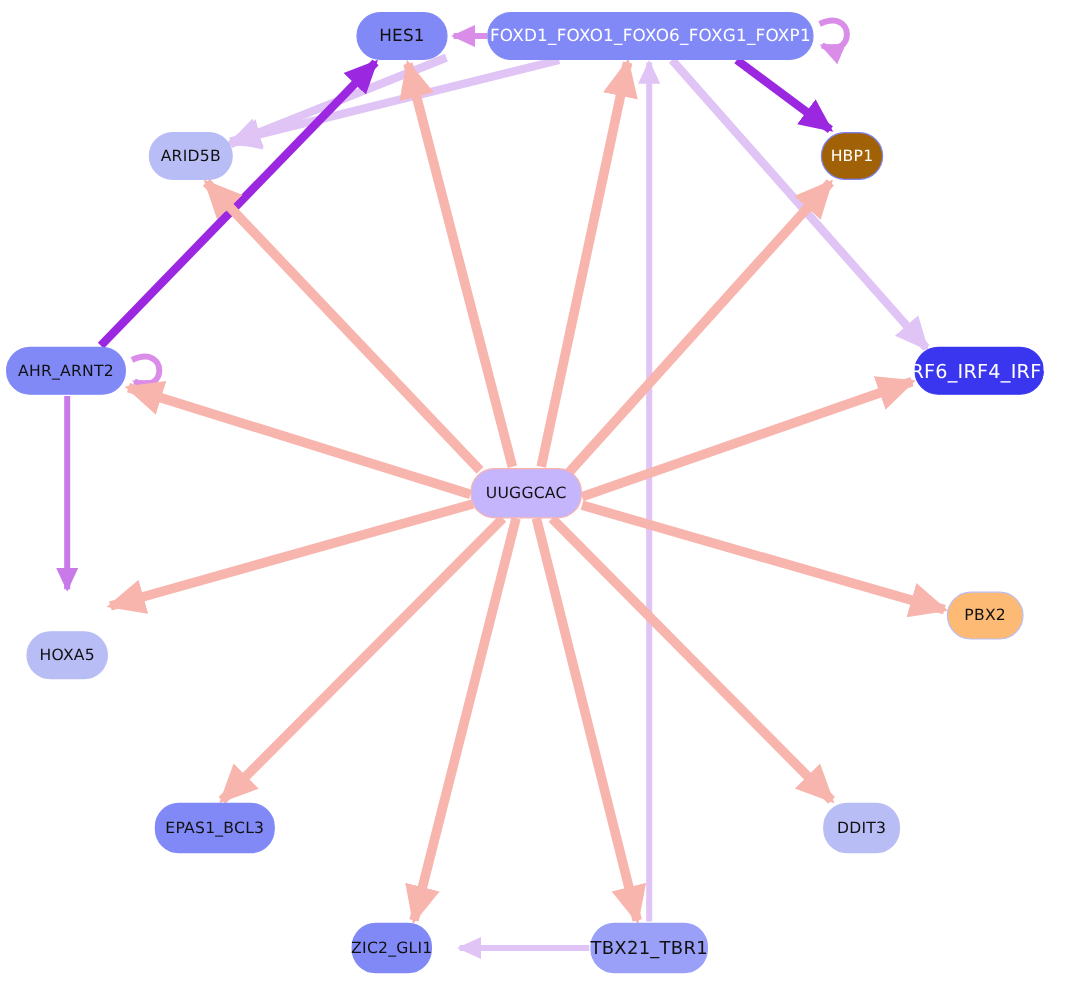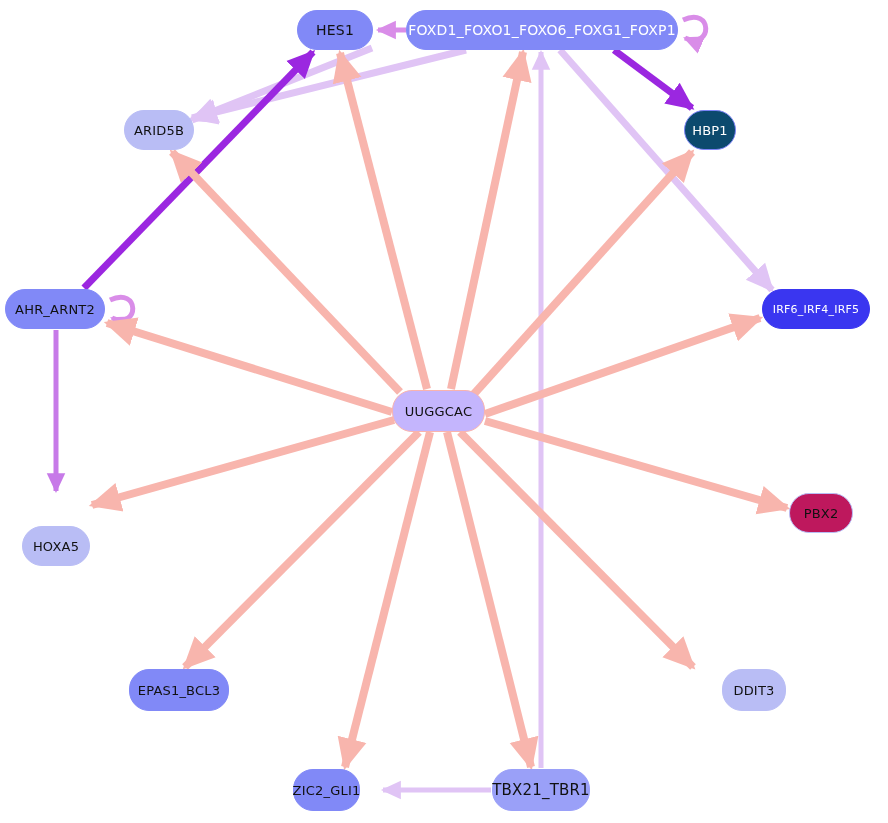--- a/index.html
+++ b/index.html
@@ -87,42 +87,42 @@
   <div id="node-layer">
       <div class="node" style="left: 297px; top: 10px; width: 76px; height: 40px; background: rgb(129, 137, 247); color: rgb(17, 17, 17); border: 1px solid rgb(129, 137, 247); font-size: 14px;">
         <span>HES1</span>
       </div>
       <div class="node" style="left: 406px; top: 10px; width: 272px; height: 40px; background: rgb(129, 137, 247); color: rgb(255, 255, 255); border: 1px solid rgb(129, 137, 247); font-size: 14px;">
         <span>FOXD1_FOXO1_FOXO6_FOXG1_FOXP1</span>
       </div>
       <div class="node" style="left: 124px; top: 110px; width: 70px; height: 40px; background: rgb(185, 189, 245); color: rgb(17, 17, 17); border: 1px solid rgb(185, 189, 245); font-size: 13px;">
         <span>ARID5B</span>
       </div>
-      <div class="node" style="left: 684px; top: 110px; width: 52px; height: 40px; background: #0c4a6e; color: rgb(255, 255, 255); border: 1px solid rgb(123, 131, 247); font-size: 13px;">
+      <div class="node" style="left: 684px; top: 110px; width: 52px; height: 40px; background: #a16207; color: rgb(255, 255, 255); border: 1px solid rgb(123, 131, 247); font-size: 13px;">
         <span>HBP1</span>
       </div>
       <div class="node" style="left: 5px; top: 289px; width: 100px; height: 40px; background: rgb(129, 137, 247); color: rgb(17, 17, 17); border: 1px solid rgb(129, 137, 247); font-size: 13px;">
         <span>AHR_ARNT2</span>
       </div>
-      <div class="node" style="left: 762px; top: 289px; width: 108px; height: 40px; background: rgb(58, 54, 240); color: rgb(255, 255, 255); border: 1px solid rgb(58, 54, 240); font-size: 11px;">
+      <div class="node" style="left: 762px; top: 289px; width: 108px; height: 40px; background: rgb(58, 54, 240); color: rgb(255, 255, 255); border: 1px solid rgb(58, 54, 240); font-size: 16px;">
         <span>IRF6_IRF4_IRF5</span>
       </div>
       <div class="node" style="left: 392px; top: 390px; width: 93px; height: 42px; background: #c4b5fd; color: rgb(17, 17, 17); border: 1px solid rgb(249, 179, 174); font-size: 13px;">
         <span>UUGGCAC</span>
       </div>
       <div class="node" style="left: 22px; top: 493px; width: 68px; height: 40px; background: rgb(185, 189, 245); color: rgb(17, 17, 17); border: 1px solid rgb(185, 189, 245); font-size: 13px; margin-top: 33px;">
         <span>HOXA5</span>
       </div>
-      <div class="node" style="left: 789px; top: 493px; width: 64px; height: 40px; background: #be185d; color: rgb(17, 17, 17); border: 1px solid rgb(185, 189, 245); font-size: 13px;">
+      <div class="node" style="left: 789px; top: 493px; width: 64px; height: 40px; background: #fdba74; color: rgb(17, 17, 17); border: 1px solid rgb(185, 189, 245); font-size: 13px;">
         <span>PBX2</span>
       </div>
       <div class="node" style="left: 109px; top: 669px; width: 100px; height: 42px; background: rgb(129, 137, 247); color: rgb(17, 17, 17); border: 1px solid rgb(129, 137, 247); font-size: 13px; margin-left: 20px;">
         <span>EPAS1_BCL3</span>
       </div>
-      <div class="node" style="left: 686px; top: 669px; width: 64px; height: 42px; background: rgb(185, 189, 245); color: rgb(17, 17, 17); border: 1px solid rgb(185, 189, 245); font-size: 13px; margin-left: 36px;">
+      <div class="node" style="left: 686px; top: 669px; width: 64px; height: 42px; background: rgb(185, 189, 245); color: rgb(17, 17, 17); border: 1px solid rgb(185, 189, 245); font-size: 13px;">
         <span>DDIT3</span>
       </div>
       <div class="node" style="left: 293px; top: 769px; width: 67px; height: 42px; background: rgb(129, 137, 247); color: rgb(17, 17, 17); border: 1px solid rgb(129, 137, 247); font-size: 13px;">
         <span>ZIC2_GLI1</span>
       </div>
       <div class="node" style="left: 492px; top: 769px; width: 98px; height: 42px; background: rgb(154, 160, 248); color: rgb(17, 17, 17); border: 1px solid rgb(154, 160, 248); font-size: 15px;">
         <span>TBX21_TBR1</span>
       </div>
     </div>
 </div>

